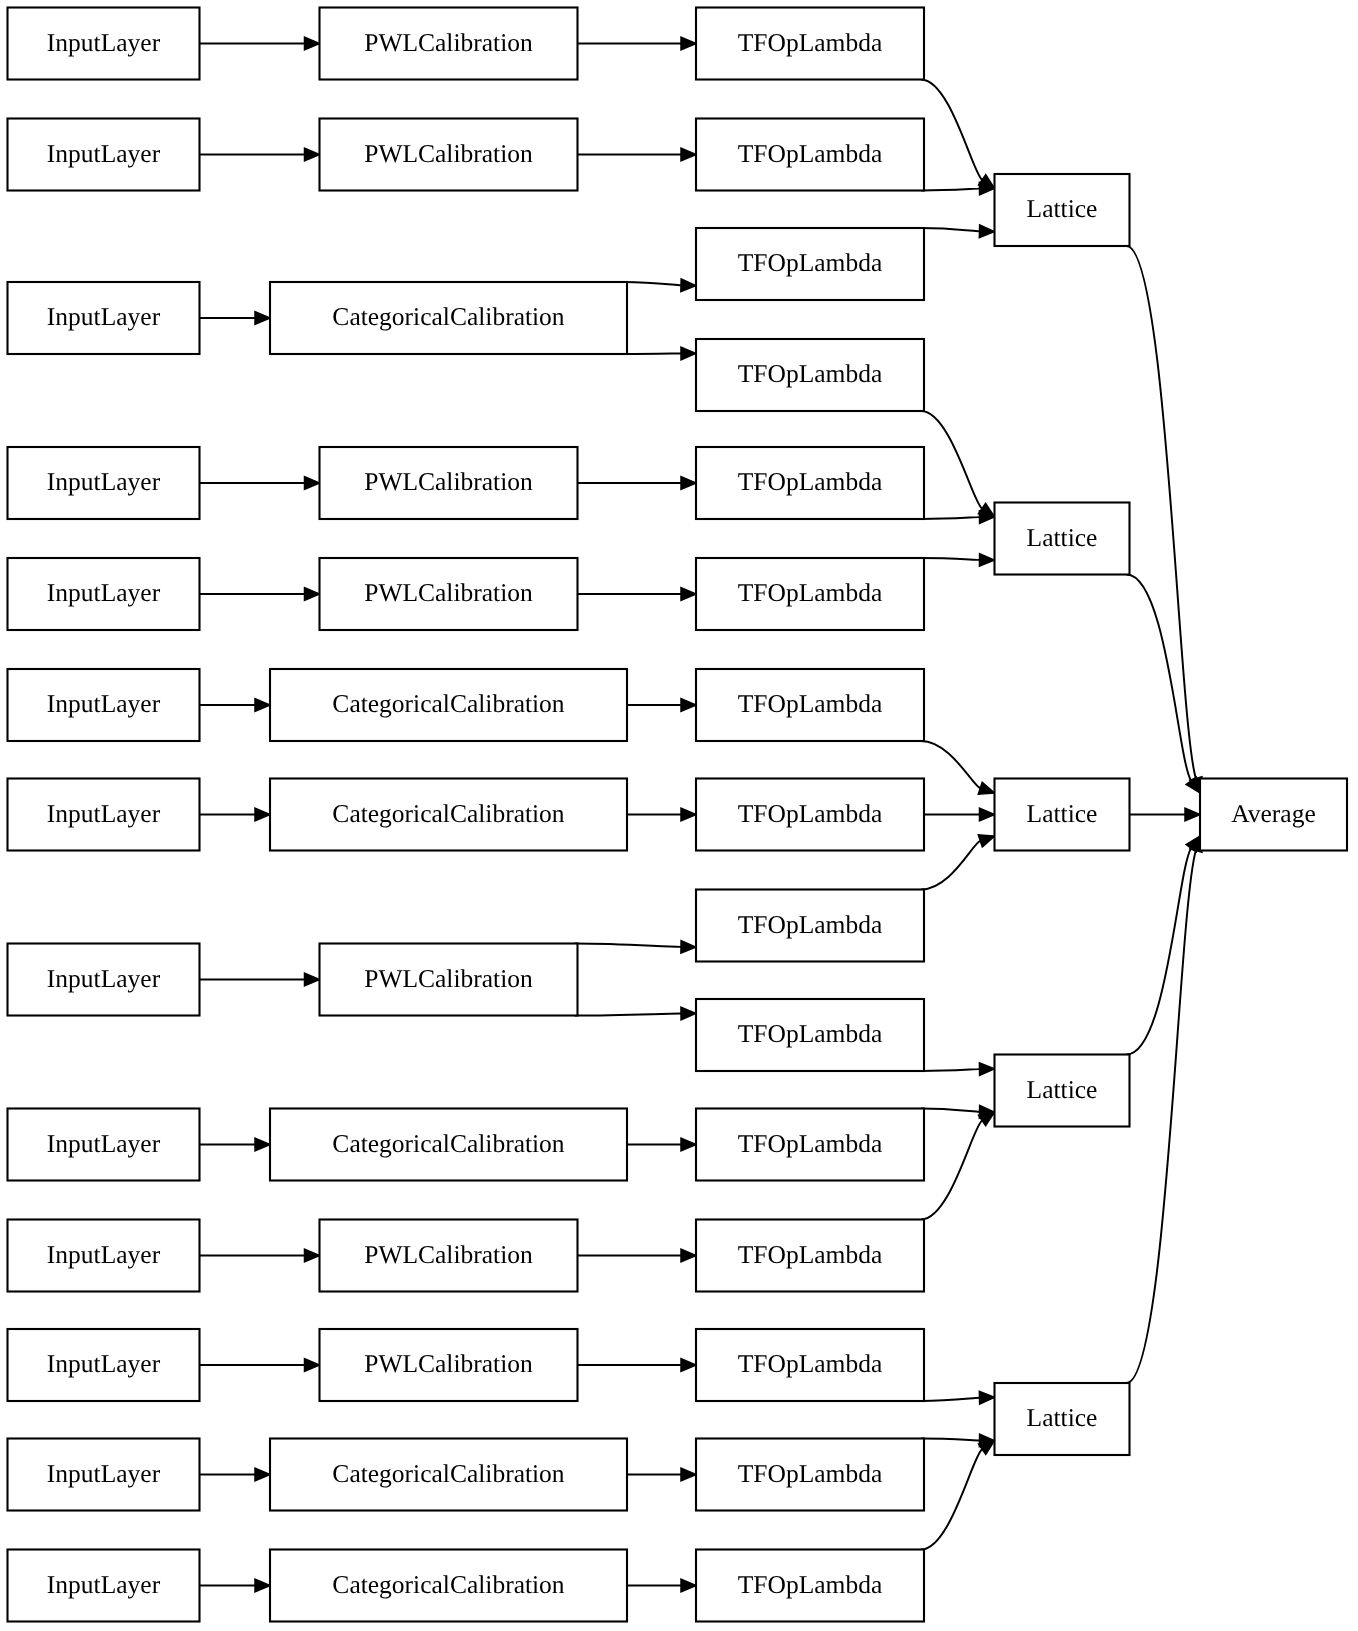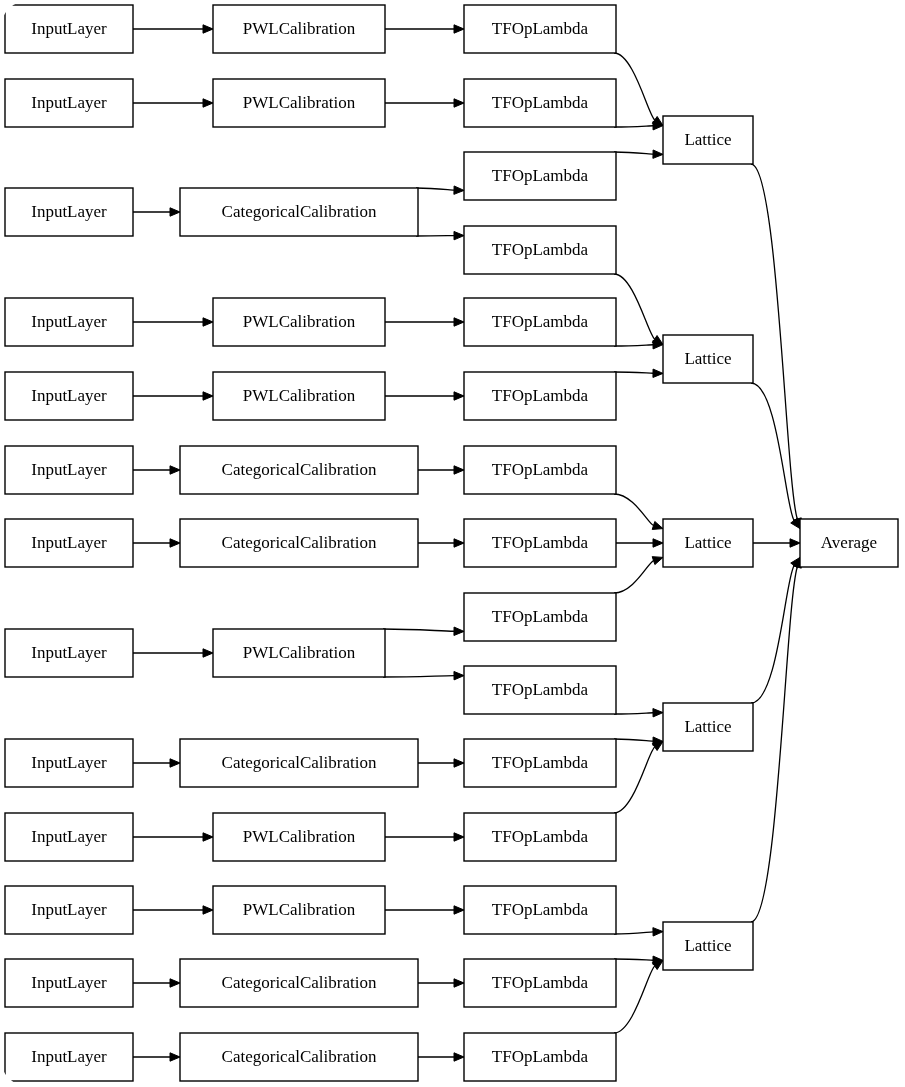--- a/index.html
+++ b/index.html
@@ -9,21 +9,20 @@
   }
   body {
     font-family: "Liberation Serif", "DejaVu Serif", serif;
   }
   #diagram-root {
     position: relative;
     width: 905px;
     height: 1087px;
     background: #ffffff;
     overflow: hidden;
-    border-radius: 30px;
   }
   svg#graph {
     display: block;
     width: 905px;
     height: 1087px;
   }
   .node-box {
     fill: #ffffff;
     stroke: #000000;
     stroke-width: 1.4;

